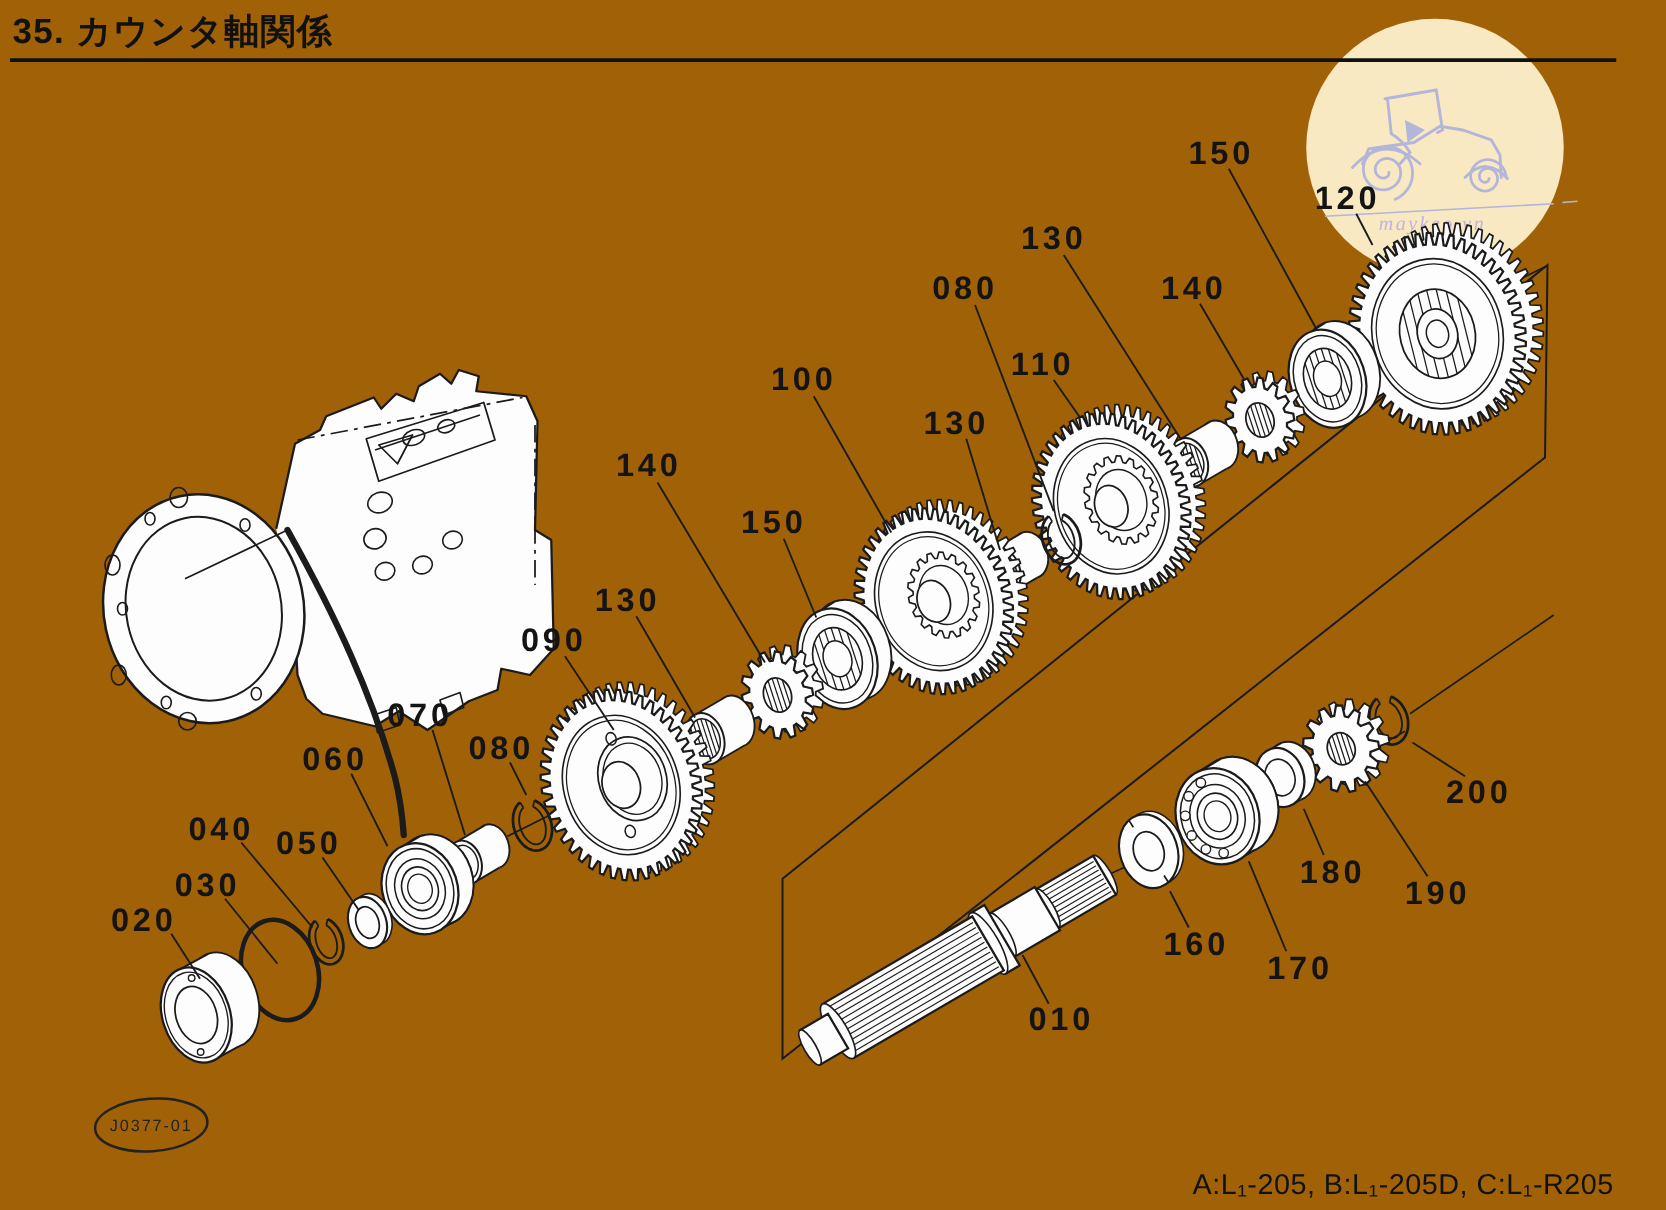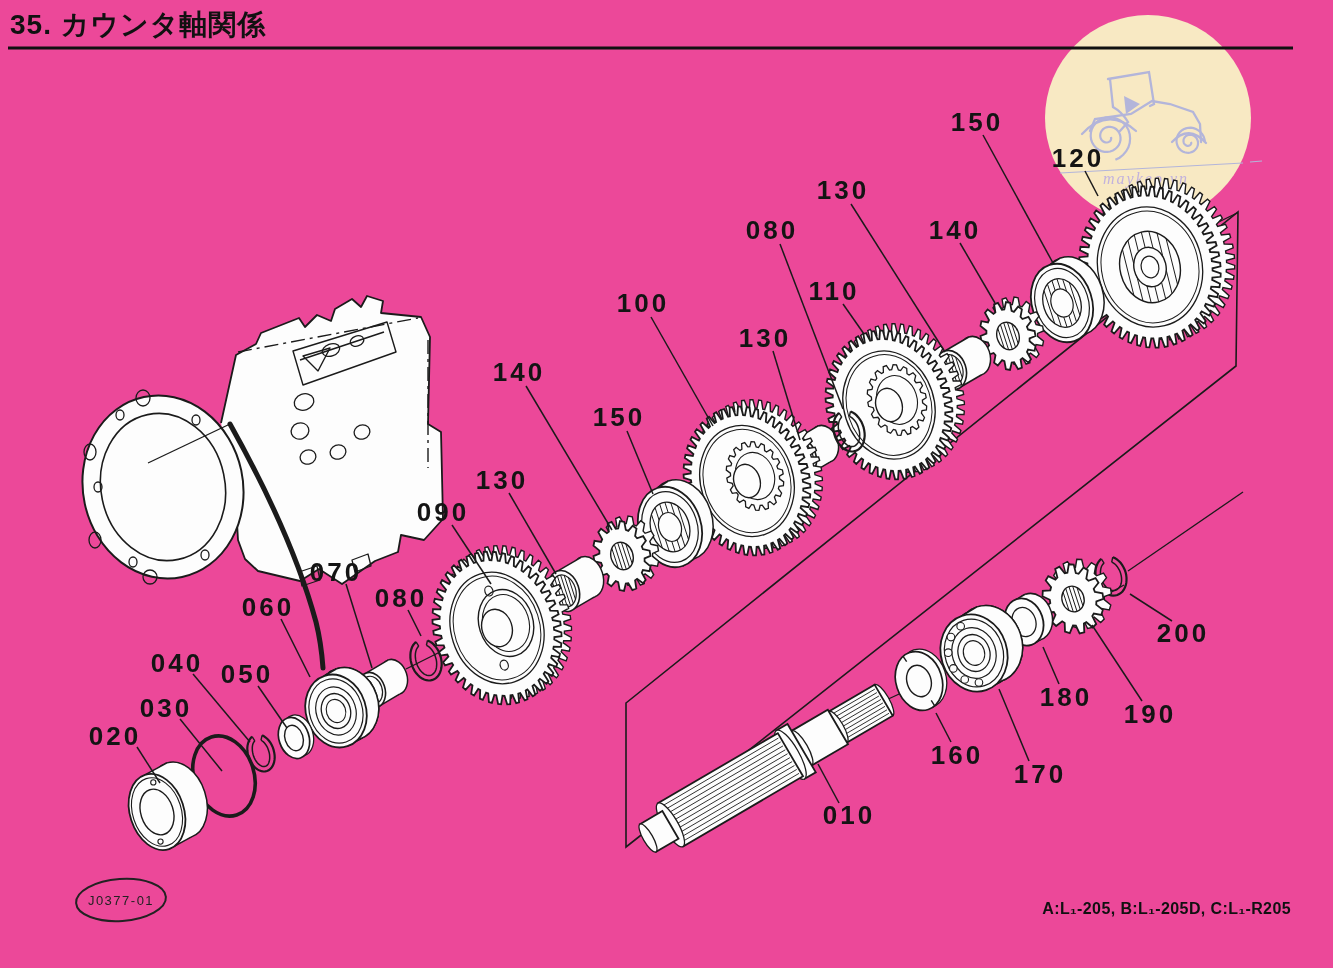--- a/index.html
+++ b/index.html
@@ -1,20 +1,20 @@
 <!DOCTYPE html>
 <html><head>
 <meta charset="utf-8">
 <style>
   html,body{margin:0;padding:0;background:#fff;}
-  .page{position:relative;width:1333px;height:968px;background:#ec4899;
+  .page{position:relative;width:1333px;height:968px;background:#a16207;
         font-family:"Liberation Sans",sans-serif;overflow:hidden;}
   .title{position:absolute;left:10px;top:6px;font-size:28px;font-weight:700;
          letter-spacing:1px;color:#111;white-space:nowrap;}
-  .footer{position:absolute;right:42px;top:900px;font-size:16px;font-weight:700;
+  .footer{position:absolute;right:42px;top:934px;font-size:23px;font-weight:400;
           color:#111;letter-spacing:.4px;}
   svg{position:absolute;left:0;top:0;}
   svg text.lbl{font-family:"Liberation Sans",sans-serif;font-size:26px;
                font-weight:600;letter-spacing:3px;fill:#141414;}
   svg text.stamp{font-family:"Liberation Sans",sans-serif;font-size:13px;
                  letter-spacing:1.5px;fill:#222;}
   svg text.wm{font-family:"Liberation Serif",serif;font-style:italic;
               font-size:16px;letter-spacing:2px;fill:#c2b2dd;}
 </style>
 </head>

